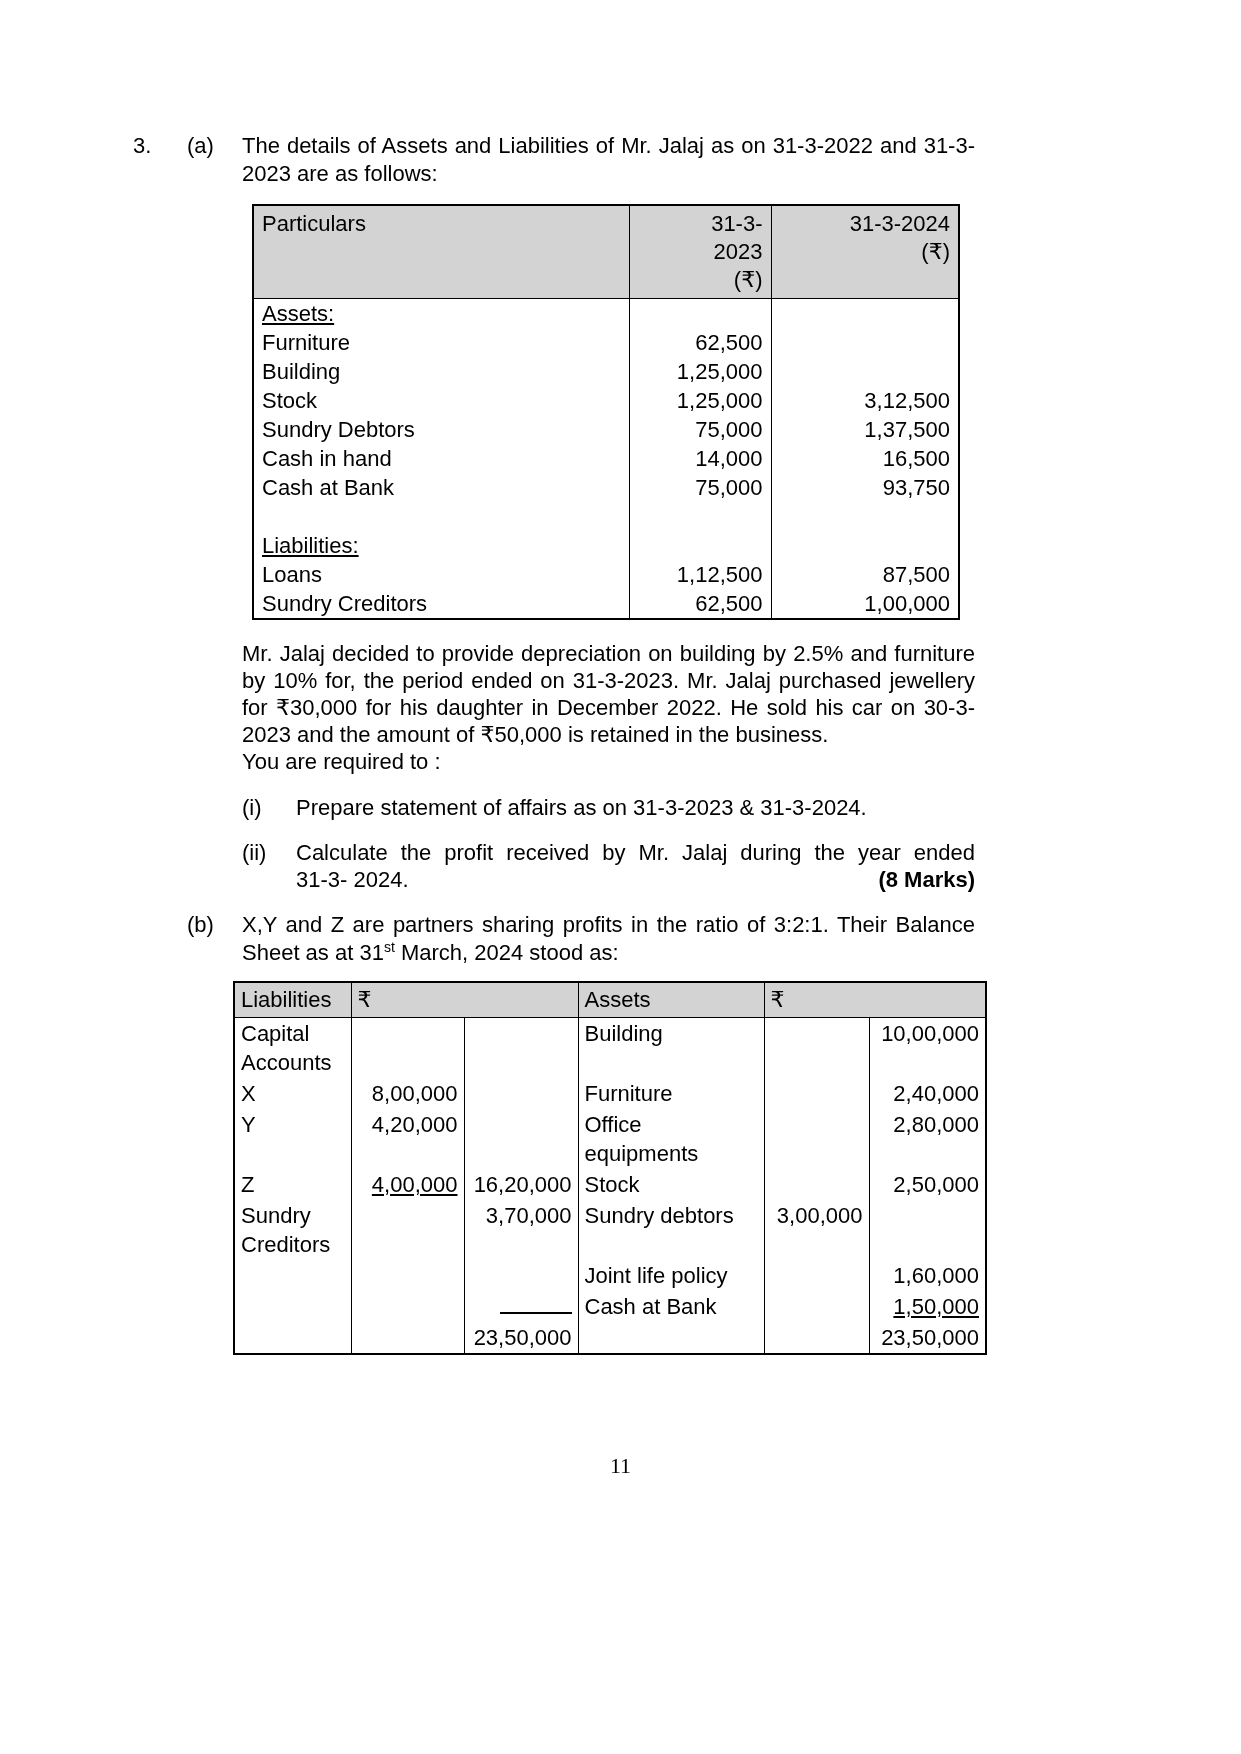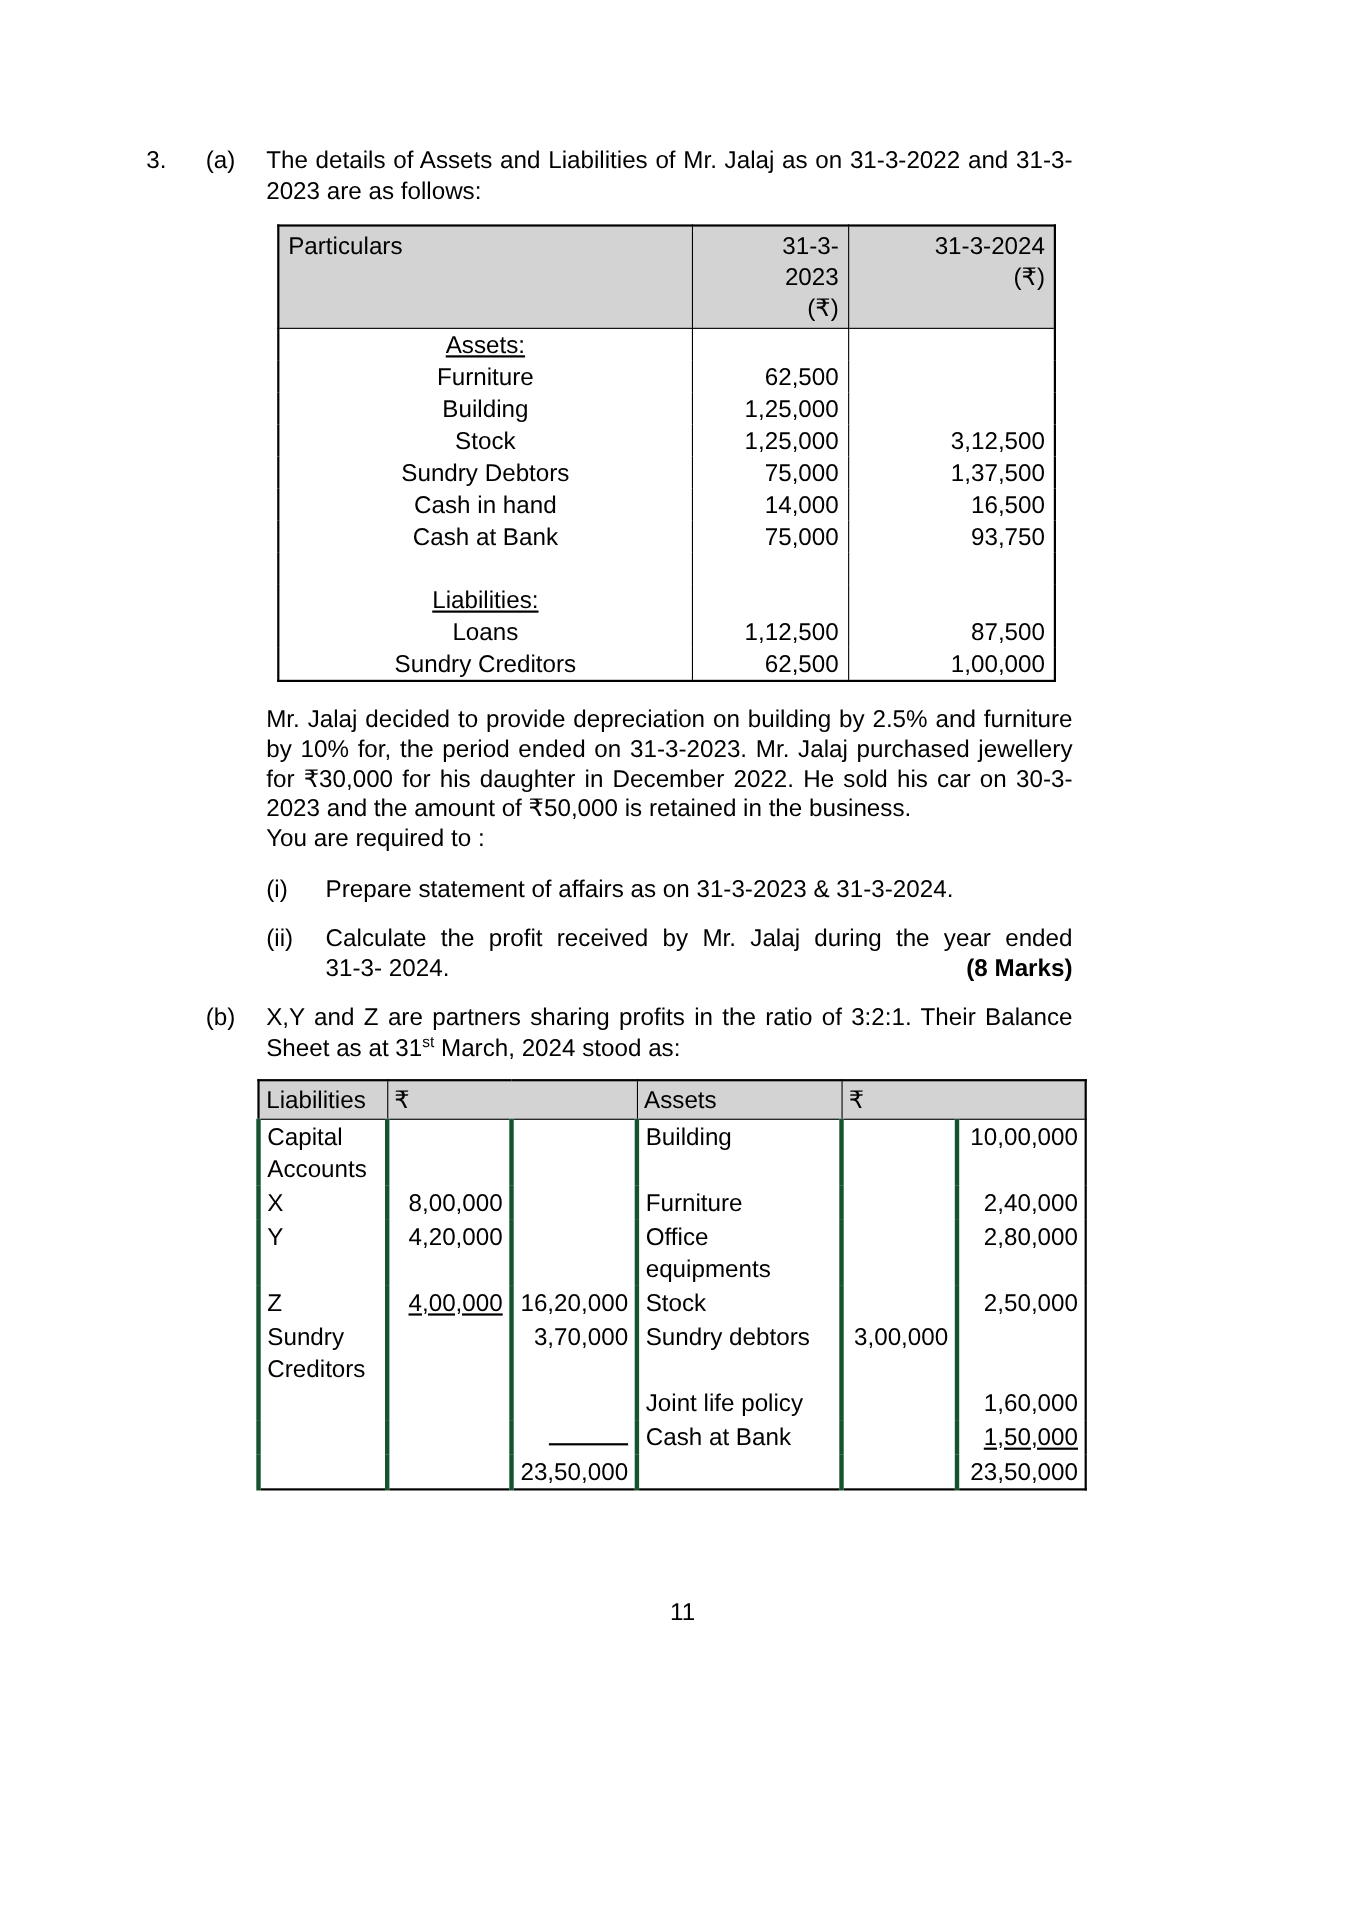--- a/index.html
+++ b/index.html
@@ -38,21 +38,21 @@
   .t1 th.th-amt  { text-align: right; padding-left: 34px; }
   .t1 td {
     border-left: 1px solid #000;
     border-right: 1px solid #000;
     height: 29px;
     line-height: 29px;
     padding: 0 8px;
     vertical-align: top;
     overflow: hidden;
   }
-  .t1 td.lbl { text-align: center; }
+  .t1 td.lbl { text-align: left; }
   .t1 td.num { text-align: right; }
 
   
   .para { margin-top: 20px; line-height: 27px; }
   .required { }
   .req-row { display: flex; margin-top: 18px; line-height: 27px; }
   .req-label { width: 54px; flex: 0 0 54px; }
   .req-text { flex: 1 1 auto; min-width: 0; text-align: justify; }
   .req-line1 { text-align: justify; text-align-last: justify; }
   .req-line2 { display: flex; justify-content: space-between; }
@@ -64,21 +64,21 @@
   .t2 th {
     background: #d3d3d3;
     border: 1px solid #000;
     font-weight: normal;
     text-align: left;
     vertical-align: top;
     padding: 3px 6px;
     line-height: 28px;
   }
   .t2 td {
-    border-left: 4px solid #14532d;
+    border-left: 1px solid #14532d;
     border-right: 1px solid #000;
     vertical-align: top;
     line-height: 29px;
     padding: 1px 6px;
     overflow: hidden;
   }
   .t2 td.lbl { text-align: left; }
   .t2 td.num { text-align: right; }
   .t2 td.j   { text-align: justify; }
   .t2 tbody tr { height: 29px; }
@@ -90,20 +90,21 @@
     height: 20px;
     border-bottom: 2px solid #000;
   }
 
   .page-number {
     position: absolute;
     top: 1452px;
     left: 0;
     right: 0;
     text-align: center;
+    font-family: Liberation Serif, serif;
   }
   sup { font-size: 14px; line-height: 0; }
 </style>
 </head>
 <body>
 
 <div class="page">
   <div class="content">
 
     <div class="q-row">

